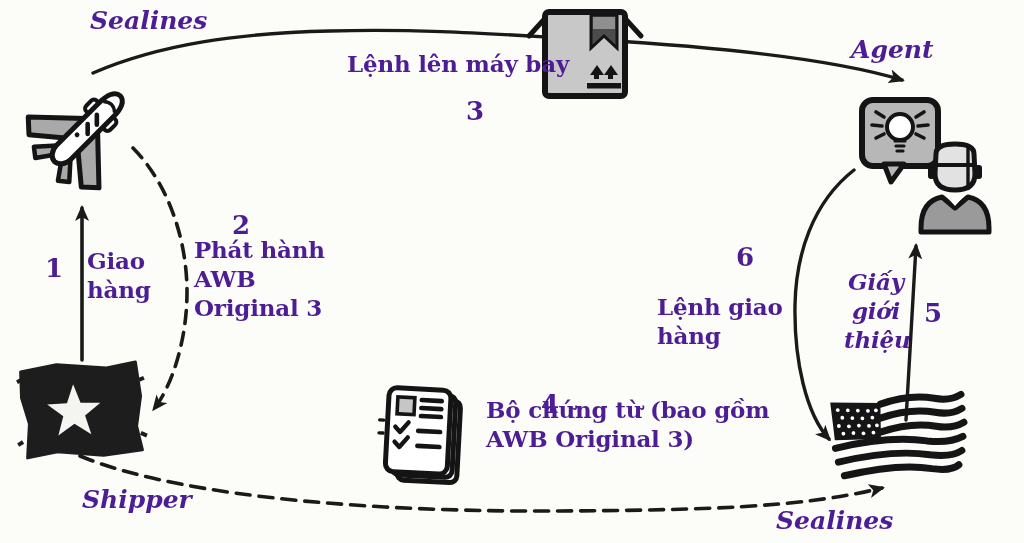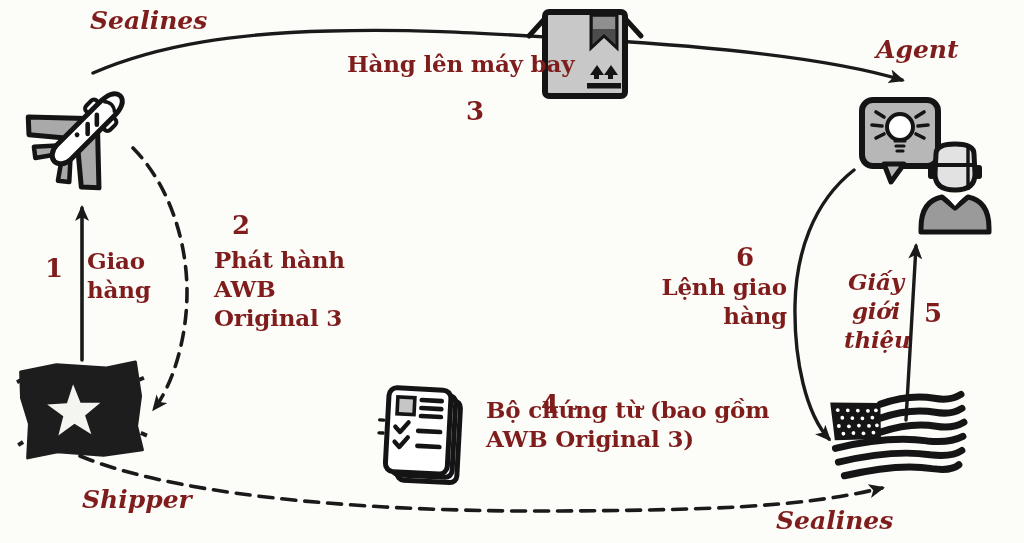--- a/index.html
+++ b/index.html
@@ -11,26 +11,26 @@
     font-family:"DejaVu Serif","Liberation Serif",serif;
     color:#181818;
   }
   .art{position:absolute;left:0;top:0;width:1024px;height:543px;}
   .txt{
     position:absolute;
     white-space:pre-line;
     font-weight:600;
     font-size:23px;
     line-height:1.26;
-    color:#7f1d1d;
+    color:#4c1d95;
     letter-spacing:-0.2px;
   }
   .num{font-size:26px;font-weight:600;}
   .actor{font-style:italic;font-weight:700;font-size:25px;letter-spacing:0;}
-  .t-right{text-align:right;}
+  .t-right{text-align:left;margin-top:20px;}
   .t-center{text-align:center;}
 </style>
 </head>
 <body>
 
 <div class="canvas">
 
   <svg class="art" viewBox="0 0 1024 543" aria-hidden="true">
     <defs>
       <marker id="ah" markerUnits="userSpaceOnUse" markerWidth="20" markerHeight="18" refX="13" refY="7" orient="auto">
@@ -180,33 +180,33 @@
       </g>
 
       <g stroke="#141414" stroke-width="4.4" stroke-linecap="round" stroke-linejoin="round" fill="none">
         <path d="M -25 -6 L -20 -1 L -12 -11"></path>
         <path d="M -25 9 L -20 14 L -12 4"></path>
       </g>
     </g>
   </svg>
 
   <div class="txt actor" style="left:90px;top:5px;">Sealines</div>
-  <div class="txt actor" style="left:851px;top:34px;margin-left:25px;">Agent</div>
+  <div class="txt actor" style="left:851px;top:34px;">Agent</div>
   <div class="txt actor" style="left:82px;top:484px;">Shipper</div>
   <div class="txt actor" style="left:776px;top:505px;">Sealines</div>
 
-  <div class="txt" style="left:347px;top:50px;">Hàng lên máy bay</div>
+  <div class="txt" style="left:347px;top:50px;">Lệnh lên máy bay</div>
   <div class="txt num t-center" style="left:380px;top:95px;width:190px;">3</div>
 
   <div class="txt num" style="left:45px;top:252px;">1</div>
   <div class="txt" style="left:87px;top:247px;">Giao
 hàng</div>
 
   <div class="txt num" style="left:232px;top:209px;">2</div>
-  <div class="txt" style="left:194px;top:246px;margin-left:20px;">Phát hành
+  <div class="txt" style="left:194px;top:236px;">Phát hành
 AWB
 Original 3</div>
 
   <div class="txt num" style="left:541px;top:388px;">4</div>
   <div class="txt" style="left:486px;top:396px;">Bộ chứng từ (bao gồm
 AWB Original 3)</div>
 
   <div class="txt num" style="left:736px;top:241px;">6</div>
   <div class="txt t-right" style="left:657px;top:273px;width:130px;">Lệnh giao
 hàng</div>

